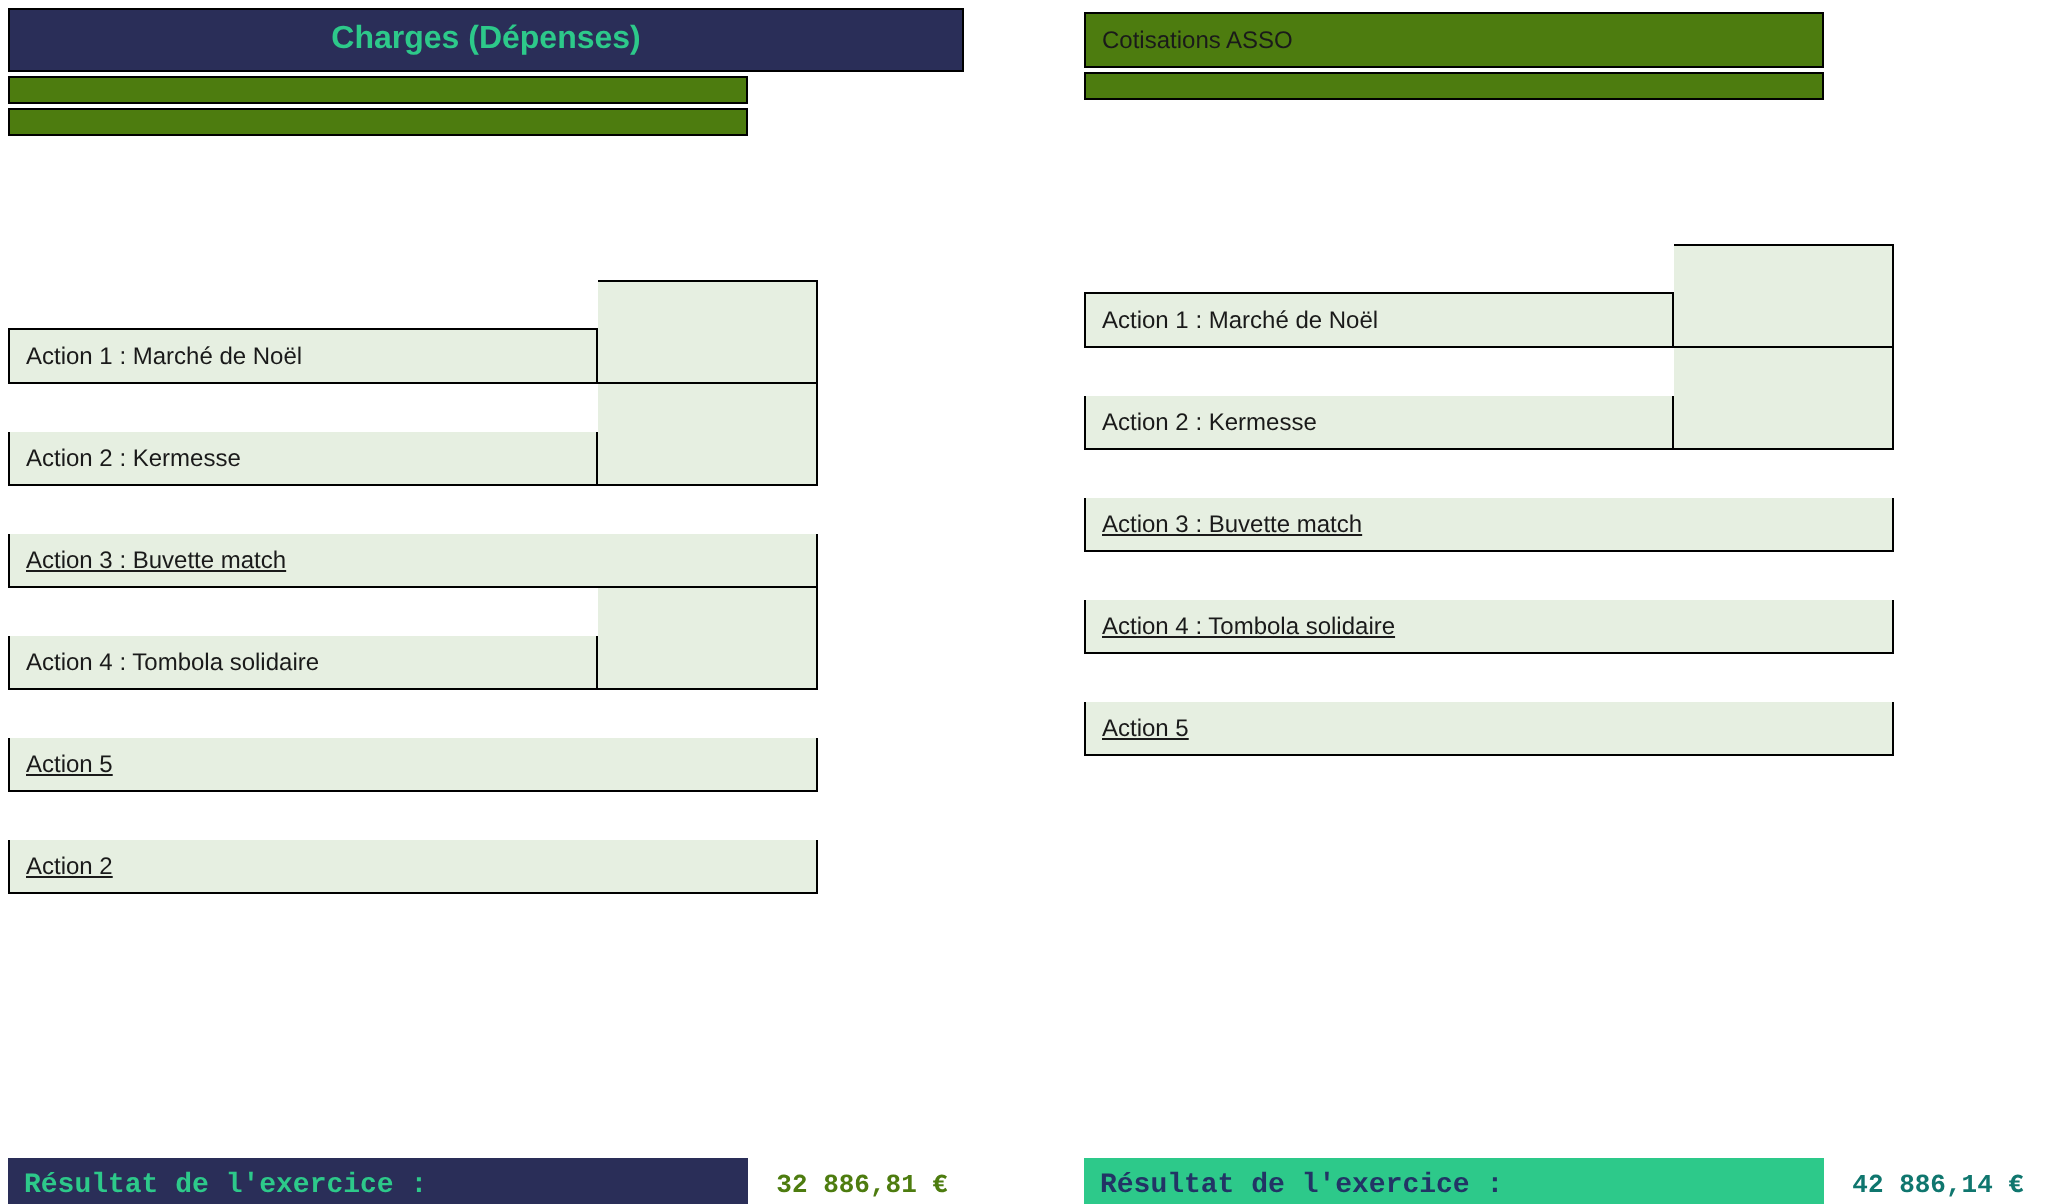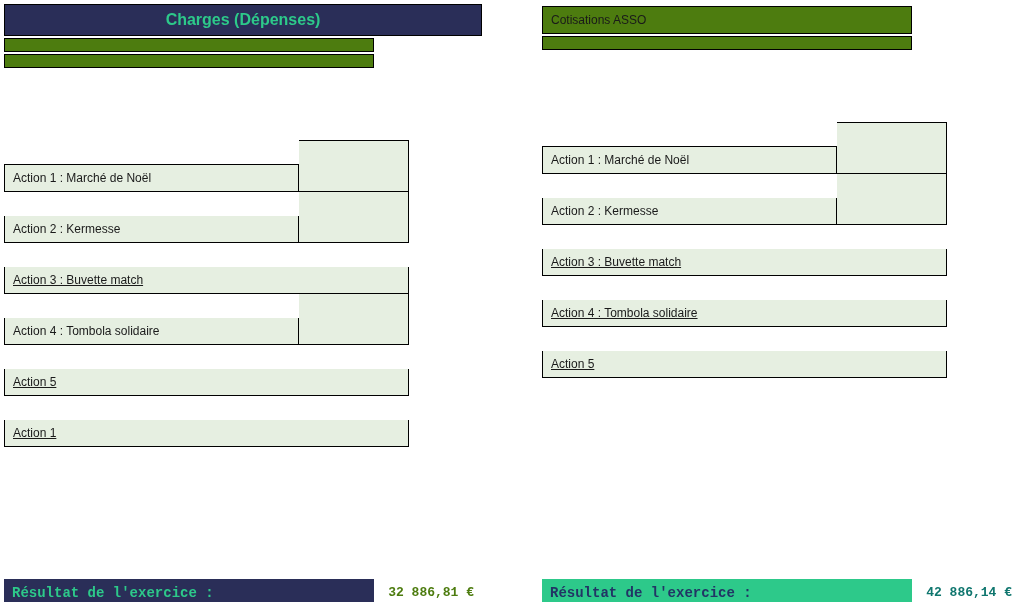--- a/index.html
+++ b/index.html
@@ -115,21 +115,21 @@
         <div class="cell-label light" style="flex:0 0 405px;border-top:none">Action 3 : Buvette match</div>
       </div>
       <div class="row">
         <div class="cell-label light" style="flex:0 0 295px;border-top:none">Action 4 : Tombola solidaire</div>
         <div class="cell-amount light" style="border-top:none"></div>
       </div>
       <div class="row fullspan">
         <div class="cell-label light" style="flex:0 0 405px;border-top:none">Action 5</div>
       </div>
       <div class="row fullspan">
-        <div class="cell-label light" style="flex:0 0 405px;border-top:none">Action 1</div>
+        <div class="cell-label light" style="flex:0 0 405px;border-top:none">Action 2</div>
       </div>
     </div>
 
     <div class="spacer-md"></div>
 
 
     <div style="flex:1"></div>
 
     <div class="result-row" style="margin-top:92px;margin-bottom:8px">
       <div class="result-label charges" style="flex:0 0 370px">Résultat de l'exercice :</div>

